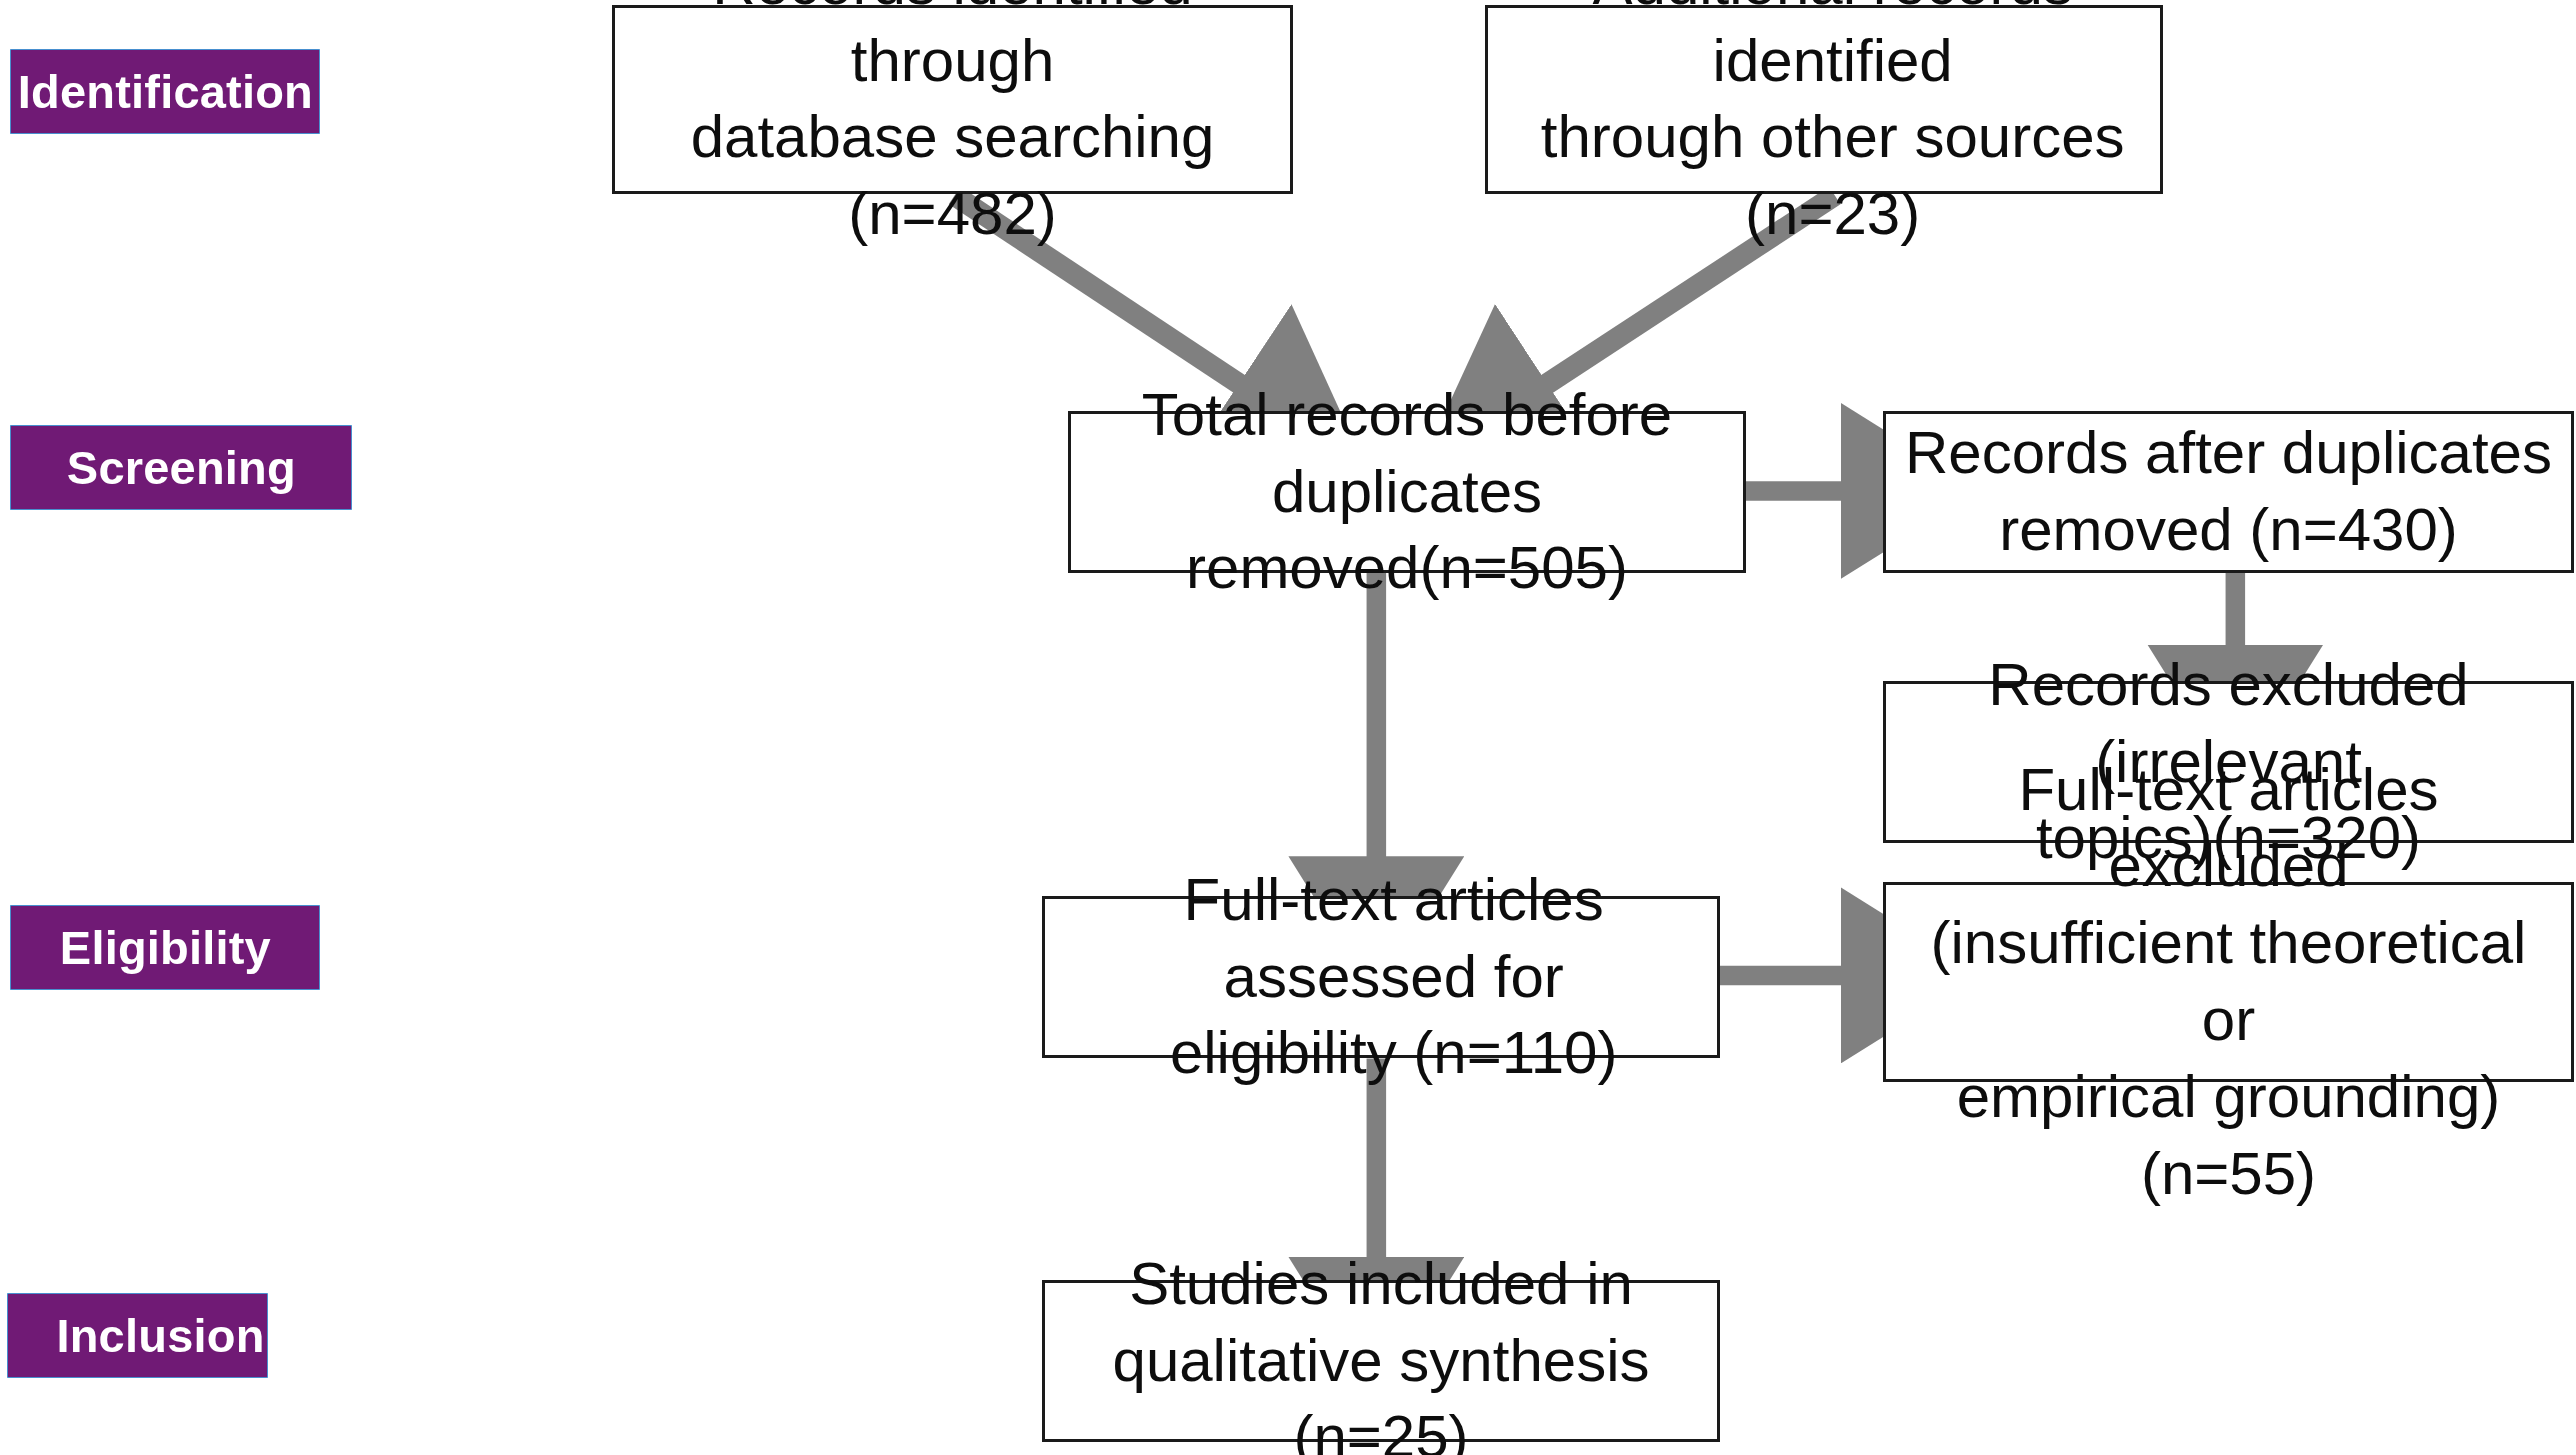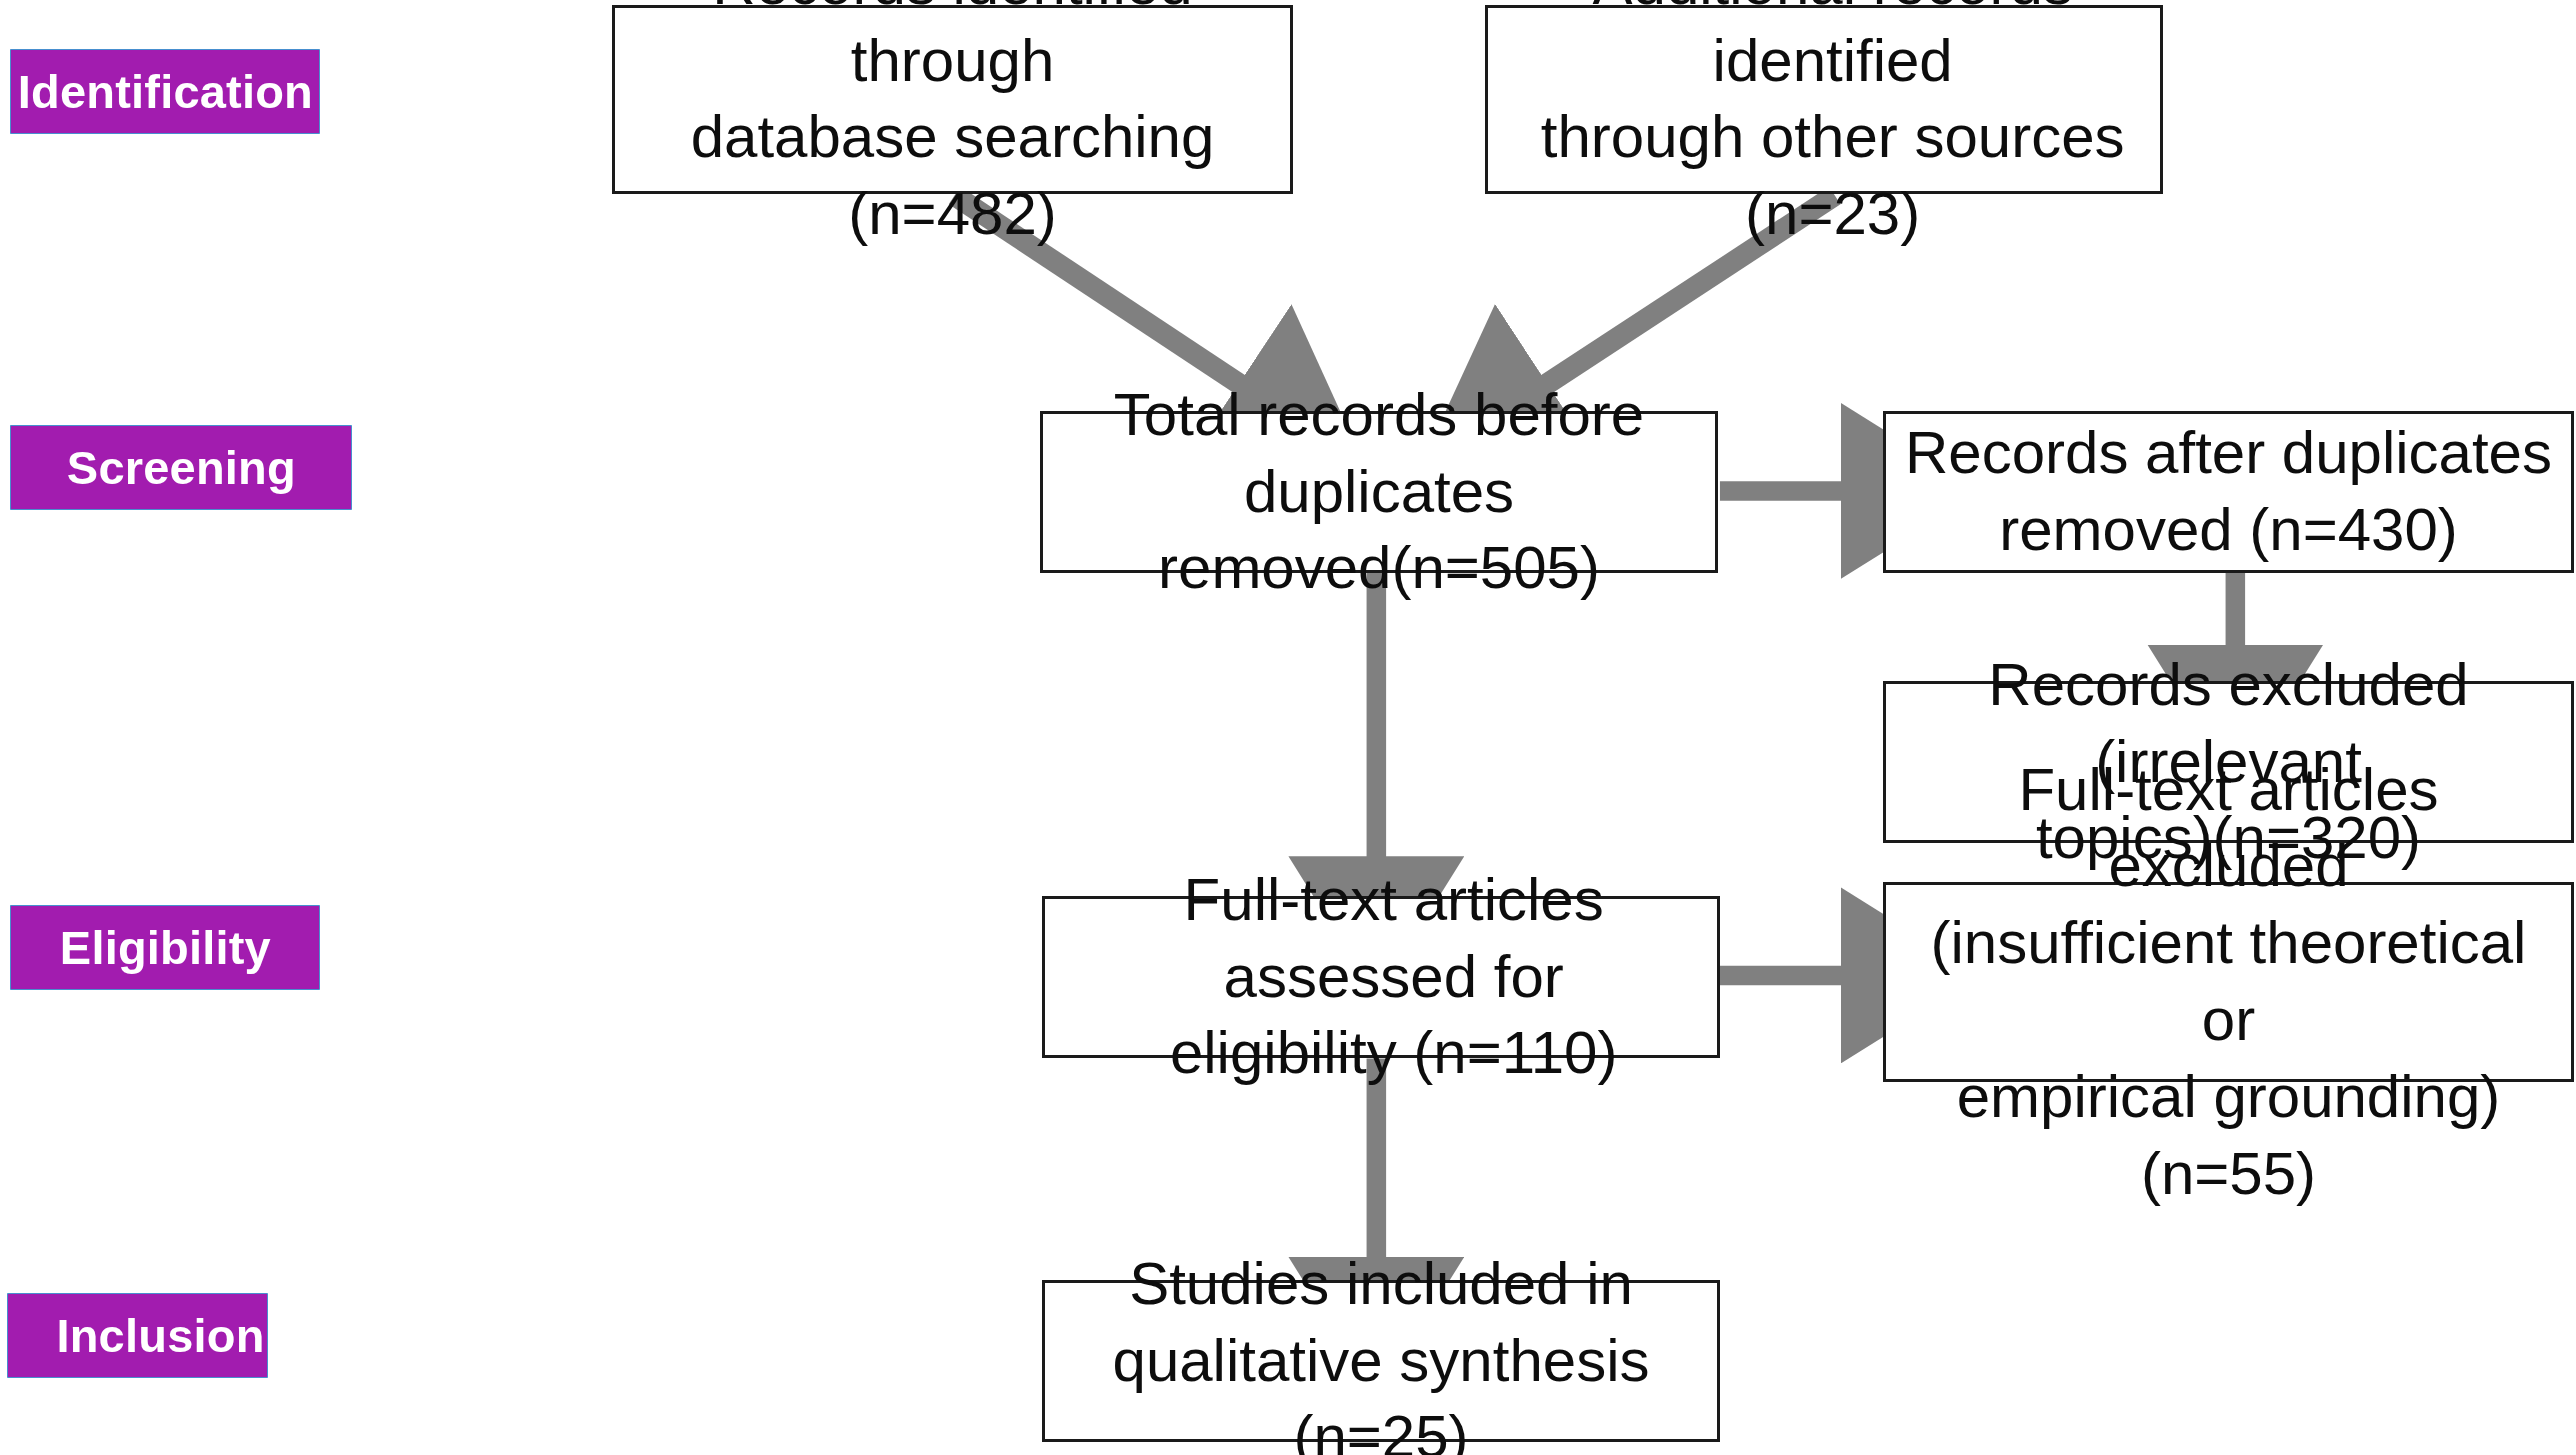--- a/index.html
+++ b/index.html
@@ -13,21 +13,21 @@
   #canvas {
     position: relative;
     width: 2576px;
     height: 1455px;
     background: #ffffff;
     overflow: hidden;
   }
   
   .stage-label {
     position: absolute;
-    background: #a21caf;
+    background: #701a75;
     color: #ffffff;
     font-weight: bold;
     display: flex;
     align-items: center;
     justify-content: center;
     letter-spacing: 0.2px;
     box-sizing: border-box;
     box-shadow: 0 0 0 0.8px #1C74C4;
   }
   .stage-label span {
@@ -124,21 +124,21 @@
   <div class="flow-box" style="left:612px; top:4.9px; width:681px; height:189px;">
     <div class="box-text">Records identified through
 database searching (n=482)</div>
   </div>
 
   <div class="flow-box" style="left:1485px; top:4.9px; width:678px; height:189px;padding-left:32px;">
     <div class="box-text">Additional records identified
 through other sources (n=23)</div>
   </div>
 
-  <div class="flow-box" style="left:1040px; top:411px; width:678px; height:162px;">
+  <div class="flow-box" style="left:1068px; top:411px; width:678px; height:162px;">
     <div class="box-text">Total records before
 duplicates removed(n=505)</div>
   </div>
 
   <div class="flow-box" style="left:1883px; top:411px; width:691px; height:162px;">
     <div class="box-text">Records after duplicates
 removed (n=430)</div>
   </div>
 
   <div class="flow-box" style="left:1883px; top:681px; width:691px; height:162px;">

